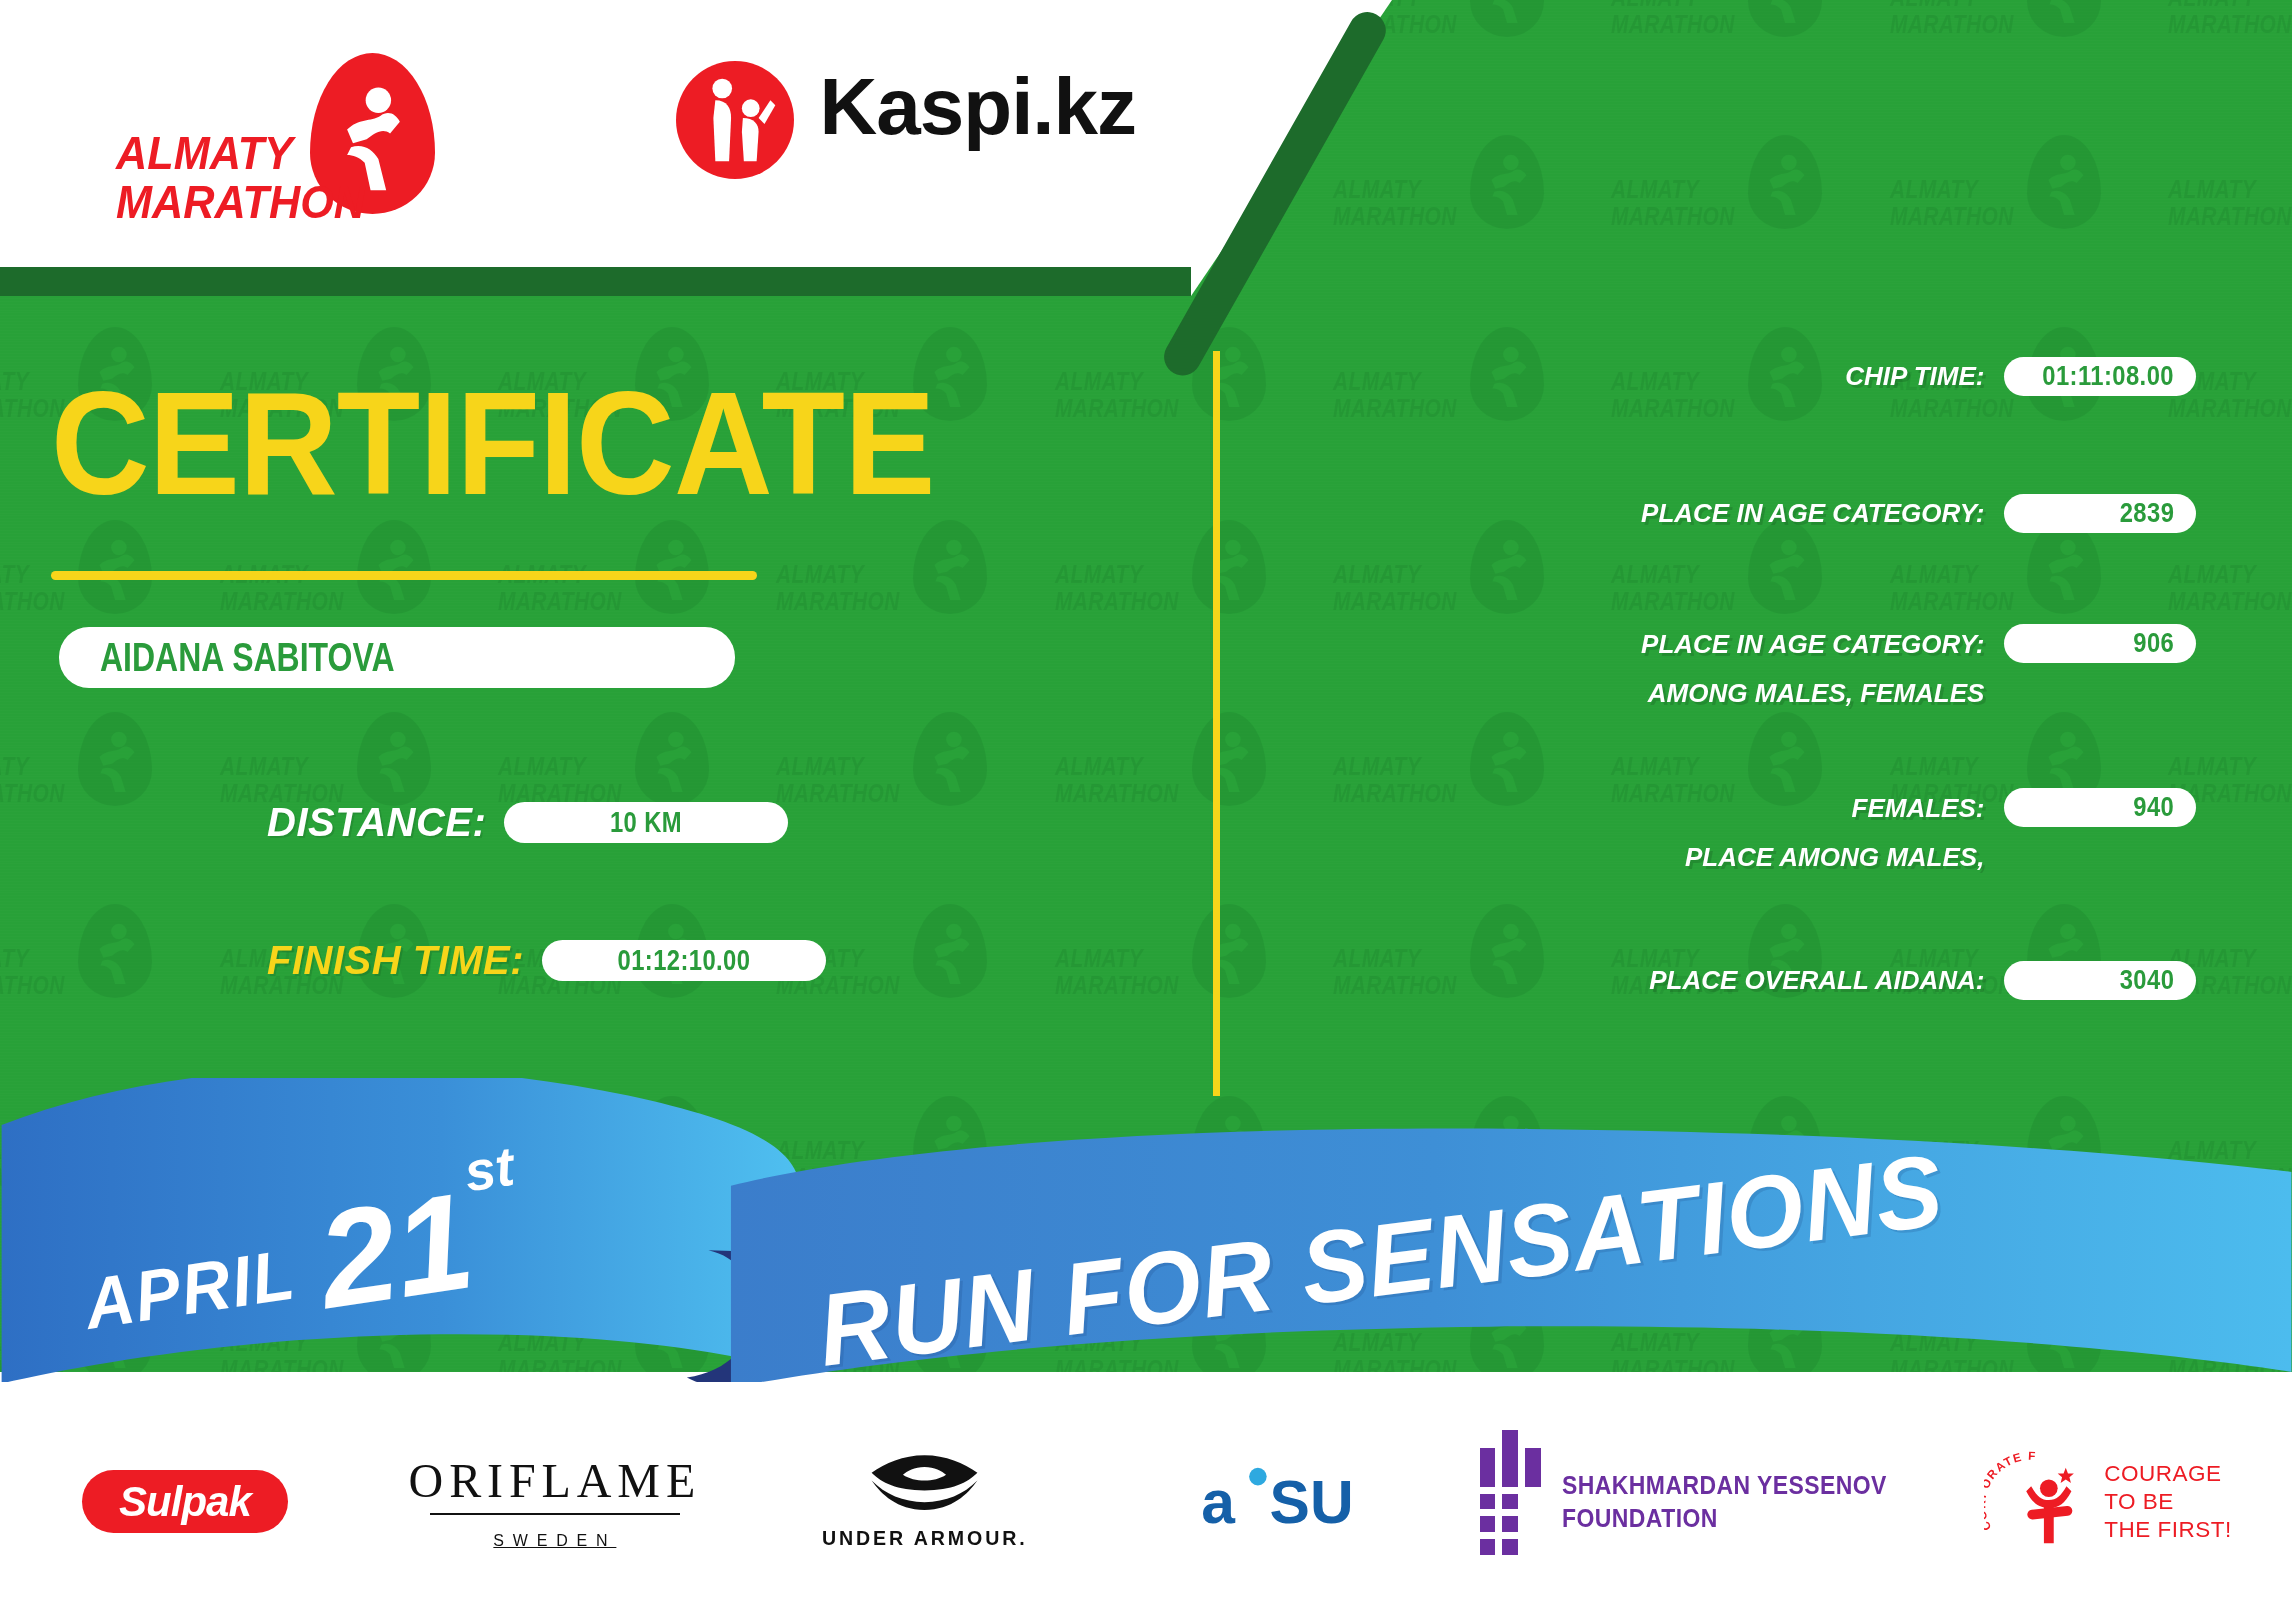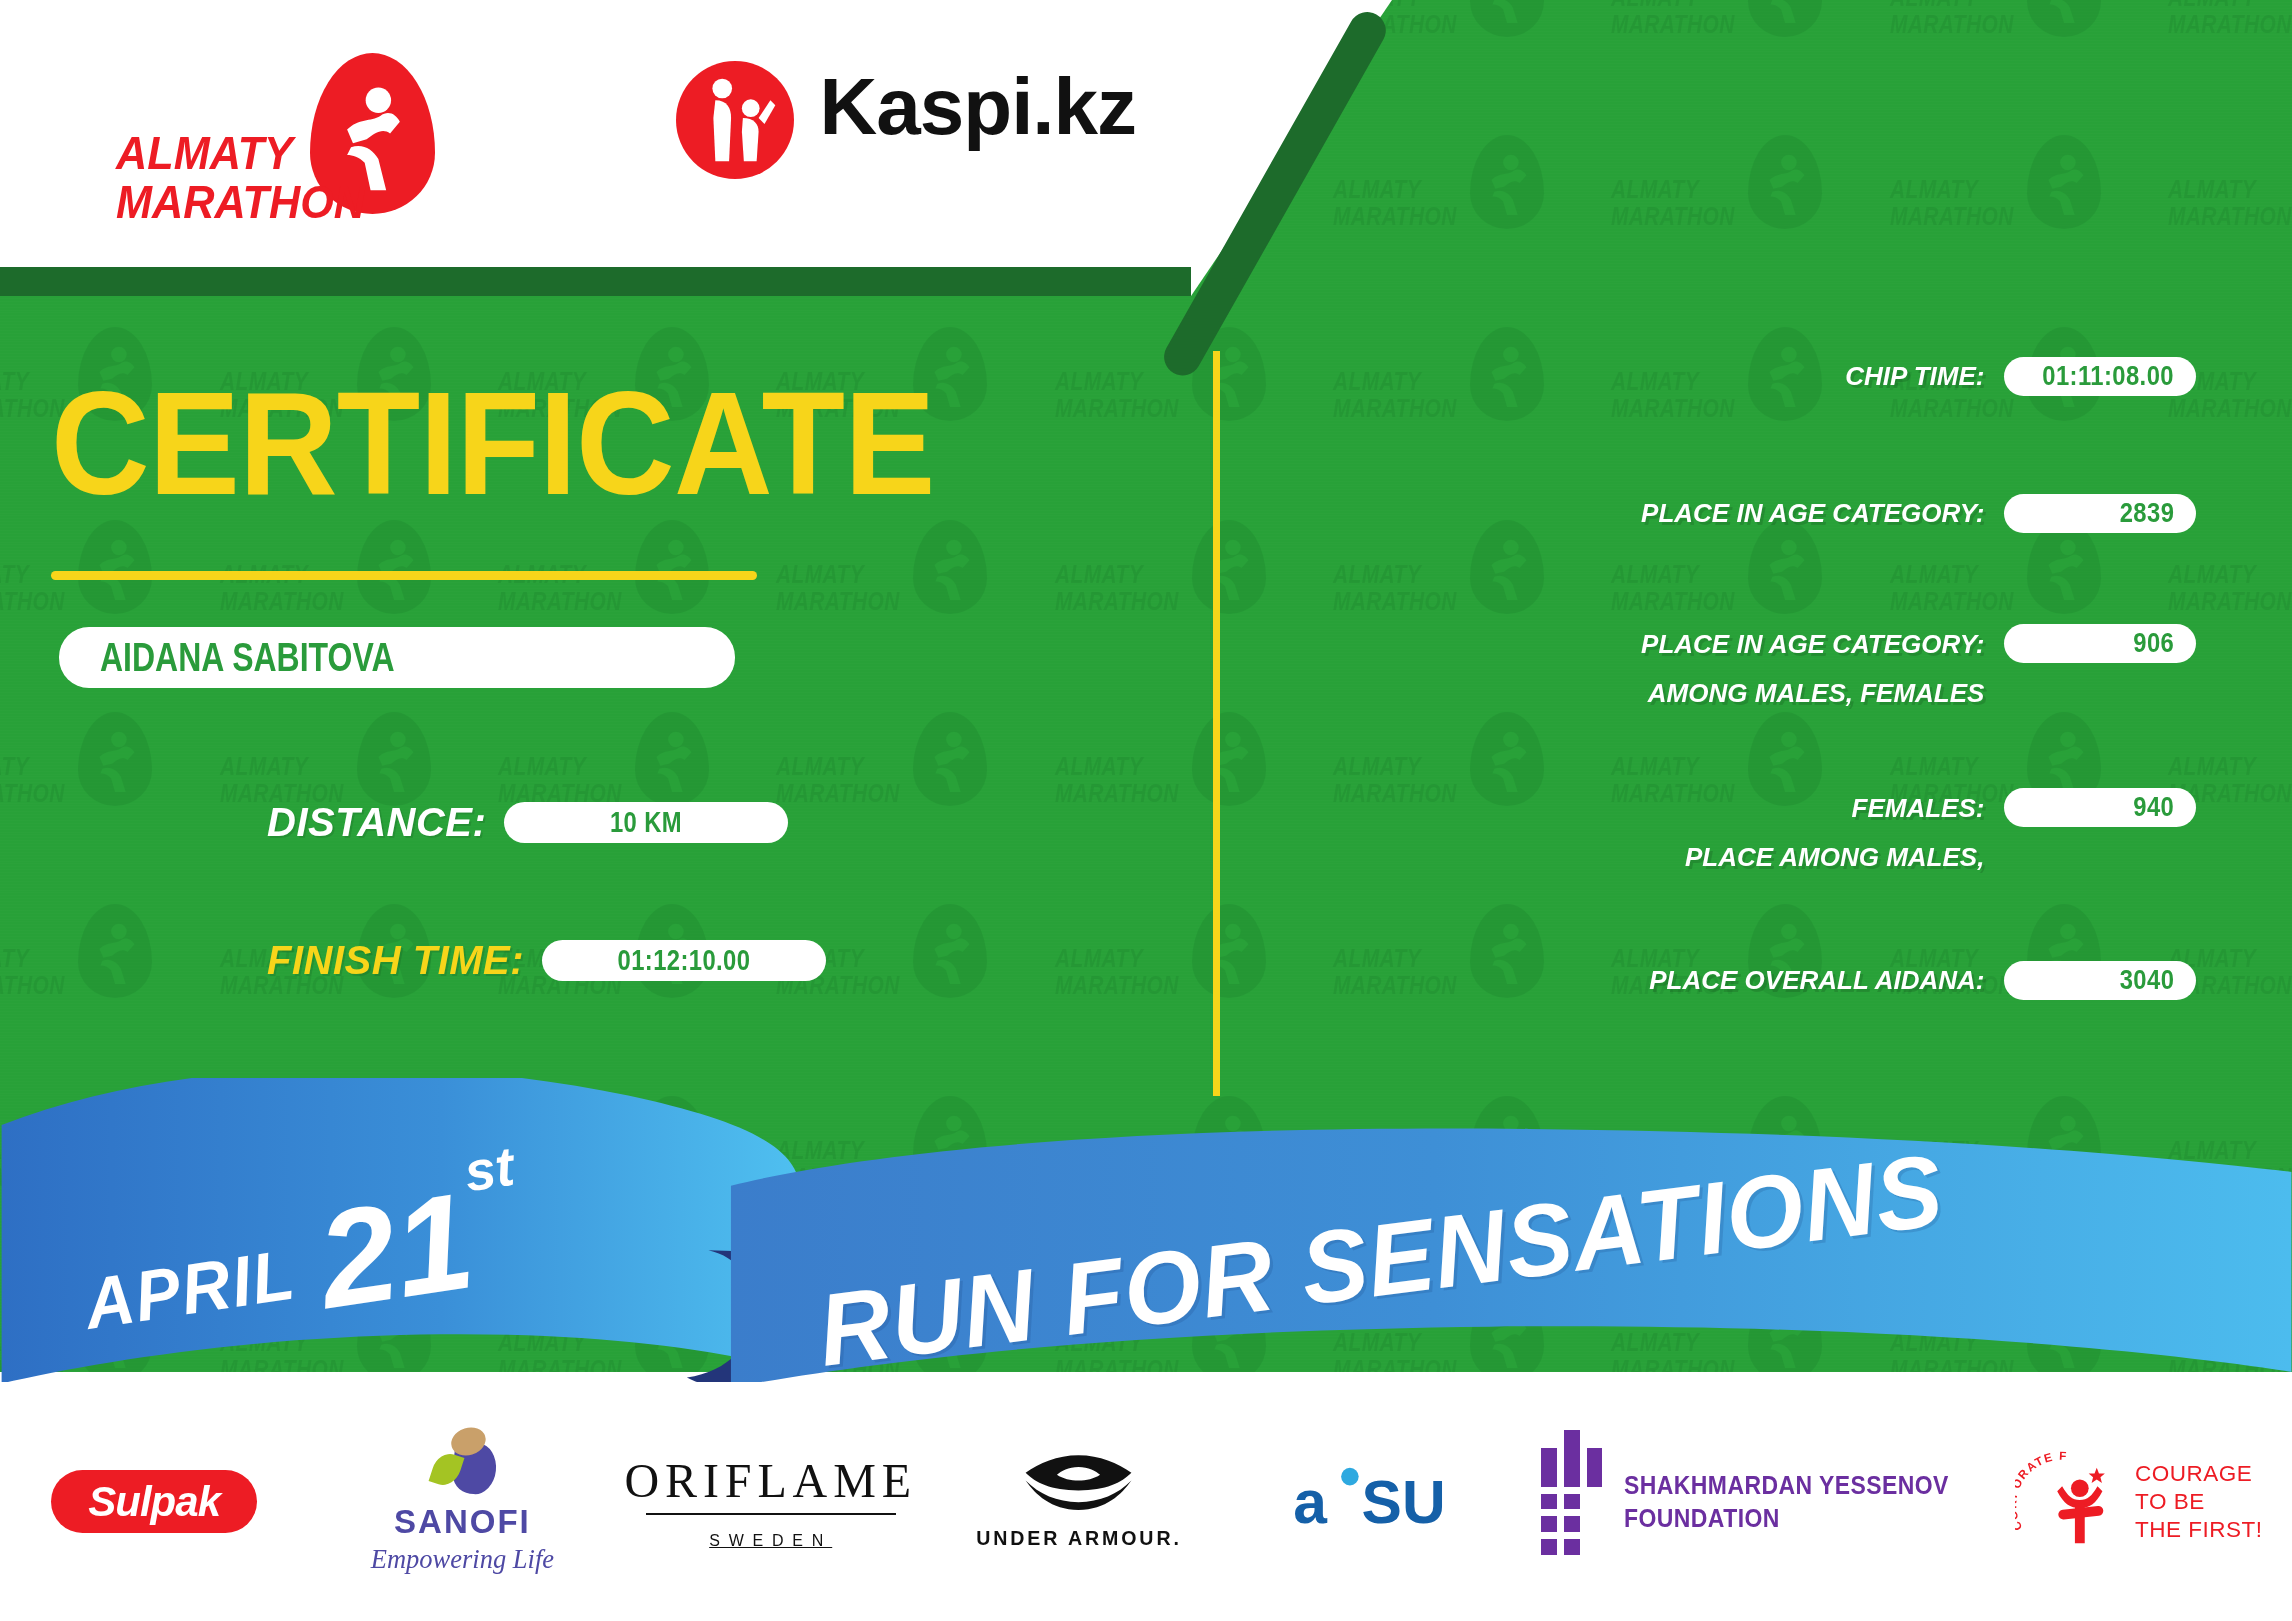--- a/index.html
+++ b/index.html
@@ -1350,31 +1350,20 @@
   </div>
 
   <div class="sponsors">
 
     <div class="sp">
       <div class="sulpak">
         <span>Sulpak</span>
       </div>
     </div>
 
-    <div class="sp">
-      <div class="sanofi">
-        <div class="mark">
-          <div class="w"></div>
-            <div class="ball"></div>
-            <div class="leaf"></div>
-        </div>
-        <div class="nm">SANOFI</div>
-        <div class="tag">Empowering Life</div>
-      </div>
-    </div>
 
     <div class="sp">
       <div class="oriflame">
         <div class="nm">ORIFLAME</div>
         <div class="bar"></div>
         <div class="sub">SWEDEN</div>
       </div>
     </div>
 
     <div class="sp">

